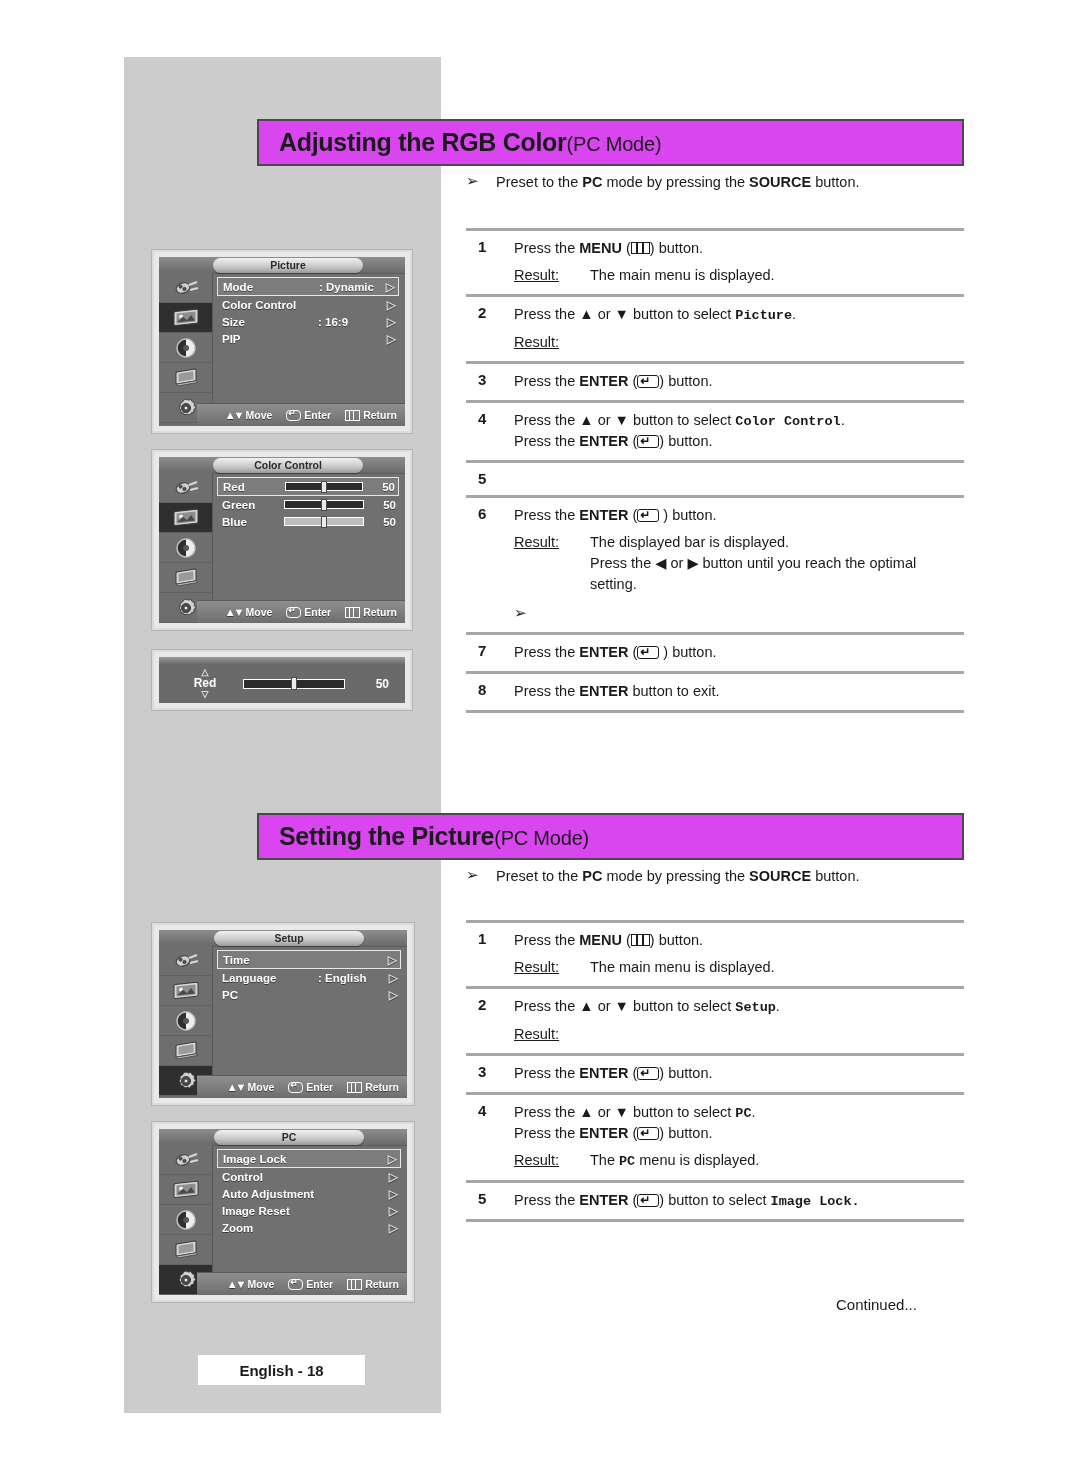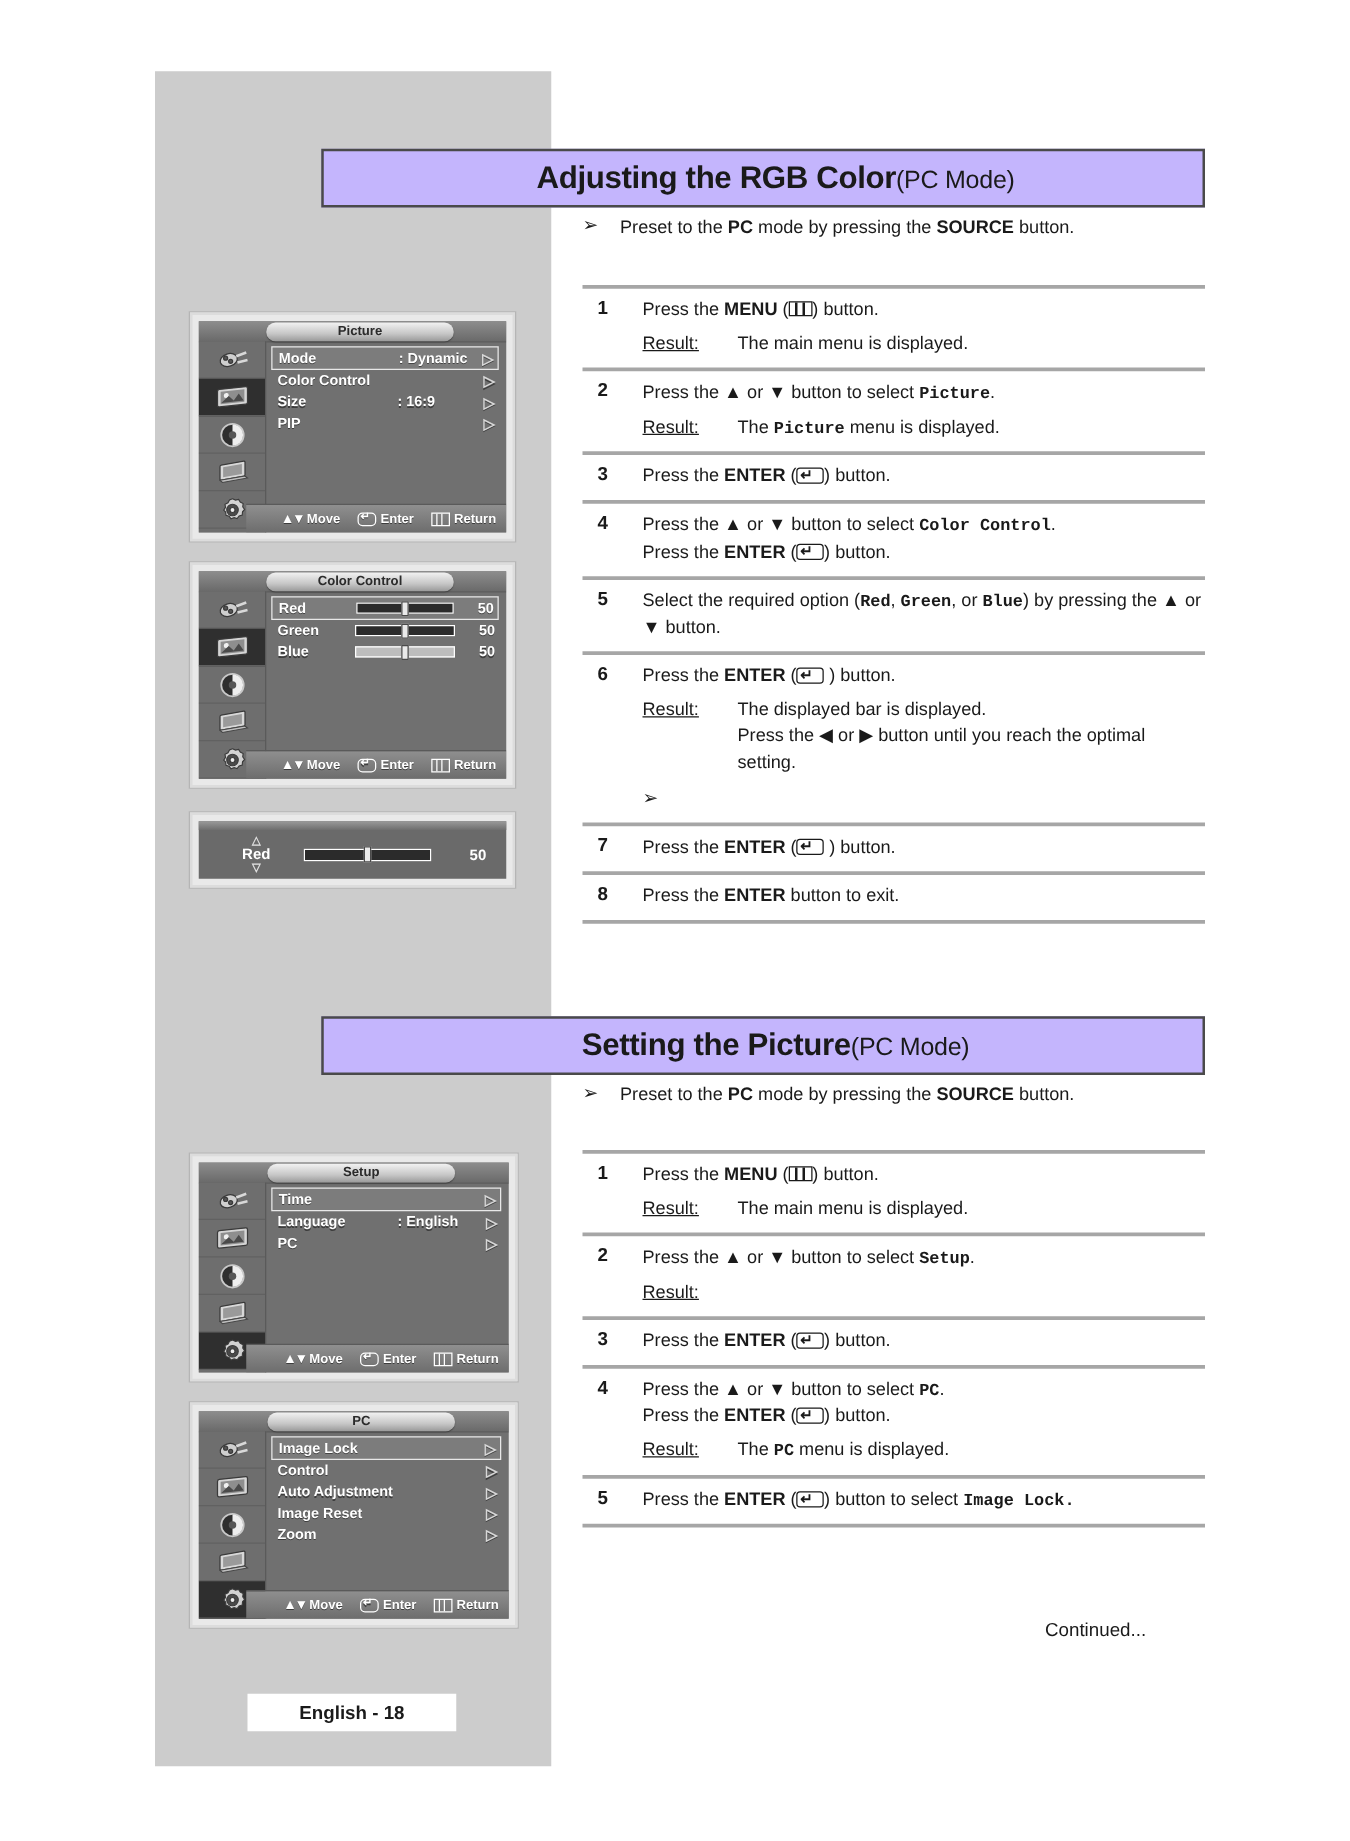--- a/index.html
+++ b/index.html
@@ -25,26 +25,25 @@
     height: 1356px;
     background: #cccccc;
   }
 
   
   .section-head {
     position: absolute;
     left: 257px;
     width: 707px;
     height: 47px;
-    background: #c4b5fd;
+    background: #d946ef;
     border: 2px solid #4a4a4a;
     box-sizing: border-box;
     display: flex;
     align-items: center;
-    justify-content: center;
   }
   .section-head .htxt {
     padding-left: 20px;
     white-space: nowrap;
   }
   .section-head .h-main {
     font-size: 25px;
     font-weight: bold;
     letter-spacing: -0.3px;
   }
@@ -392,21 +391,20 @@
     </div>
   </div>
 
   <div class="rule"></div>
   <div class="step-row">
     <div class="step-num">2</div>
     <div class="step-body">
       <span>Press the ▲ or ▼ button to select </span><span class="mono">Picture</span><span>.</span>
       <div class="result-line">
         <span class="result-lbl">Result:</span>
-        <span class="result-txt"><span>The </span><span class="mono">Picture</span><span> menu is displayed.</span></span>
       </div>
     </div>
   </div>
 
   <div class="rule"></div>
   <div class="step-row">
     <div class="step-num">3</div>
     <div class="step-body">
       <span>Press the </span><b class="bold">ENTER</b><span> (</span><span class="keyicon-enter"><span>↵</span></span><span>) button.</span>
     </div>
@@ -417,23 +415,20 @@
     <div class="step-num">4</div>
     <div class="step-body">
       <span>Press the ▲ or ▼ button to select </span><span class="mono">Color Control</span><span>.</span><br>
       <span>Press the </span><b class="bold">ENTER</b><span> (</span><span class="keyicon-enter"><span>↵</span></span><span>) button.</span>
     </div>
   </div>
 
   <div class="rule"></div>
   <div class="step-row">
     <div class="step-num">5</div>
-    <div class="step-body">
-      <span>Select the required option (</span><span class="mono">Red</span><span>, </span><span class="mono">Green</span><span>, or </span><span class="mono">Blue</span><span>) by pressing the ▲ or ▼ button.</span>
-    </div>
   </div>
 
   <div class="rule"></div>
   <div class="step-row">
     <div class="step-num">6</div>
     <div class="step-body">
       <span>Press the </span><b class="bold">ENTER</b><span> (</span><span class="keyicon-enter"><span>↵</span></span><span> ) button.</span>
       <div class="result-line">
         <span class="result-lbl">Result:</span>
         <span class="result-txt">

